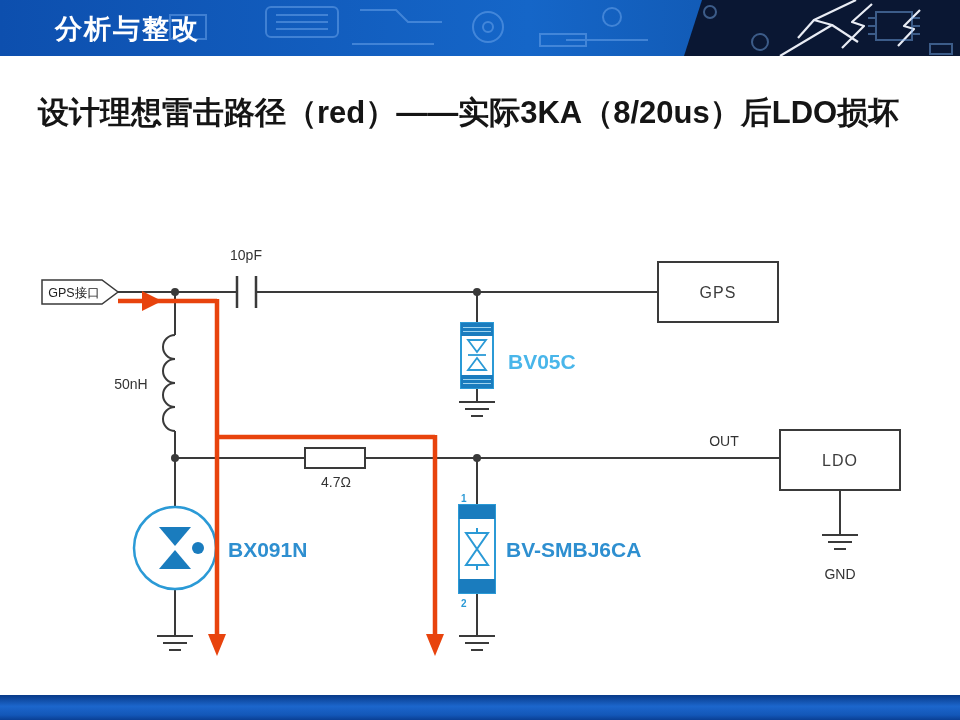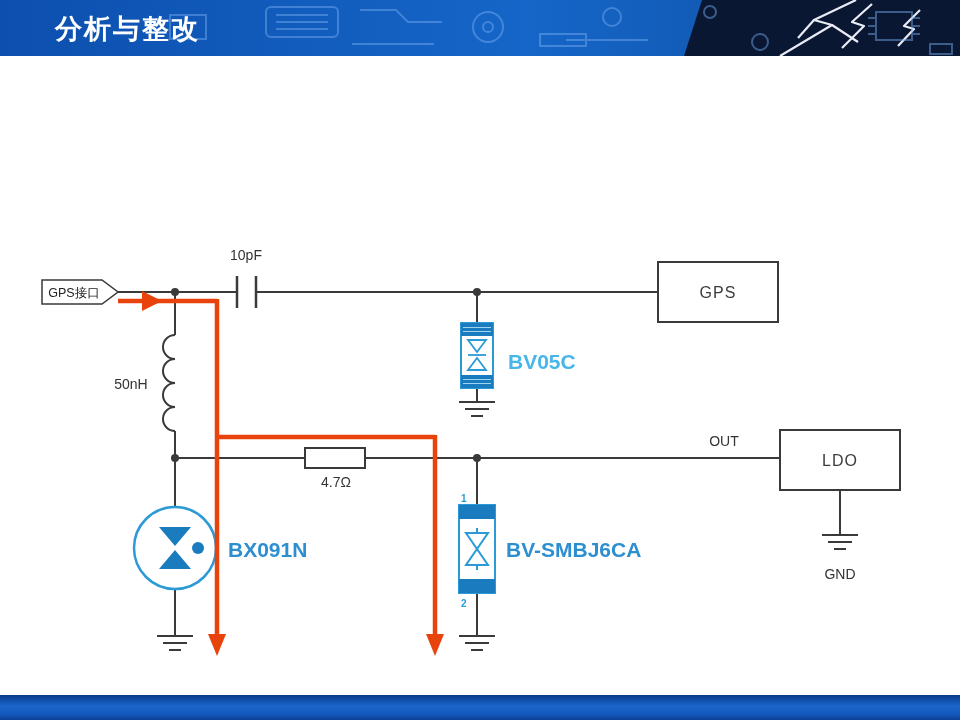--- a/index.html
+++ b/index.html
@@ -65,20 +65,21 @@
         <rect x="876" y="12" width="36" height="28"></rect>
         <path d="M868,18 H876 M868,26 H876 M868,34 H876 M912,18 H920 M912,26 H920 M912,34 H920"></path>
         <circle cx="760" cy="42" r="8"></circle>
         <circle cx="710" cy="12" r="6"></circle>
         <rect x="930" y="44" width="22" height="10"></rect>
       </g>
     </svg>
     <h1 class="topbar-title">分析与整改</h1>
   </header>
 
+  <div class="heading">设计理想雷击路径（red）——实际3KA（8/20us）后LDO损坏</div>
 
   <svg class="circuit" viewBox="0 0 960 460">
 
     <g fill="none" stroke-width="2" stroke="#3a3a3a">
       <path d="M118,62 H237"></path>
       <path d="M256,62 H658"></path>
       <path d="M237,46 V78" stroke-width="2.5"></path>
       <path d="M256,46 V78" stroke-width="2.5"></path>
       <path d="M477,62 V93"></path>
       <path d="M477,158 V172"></path>

